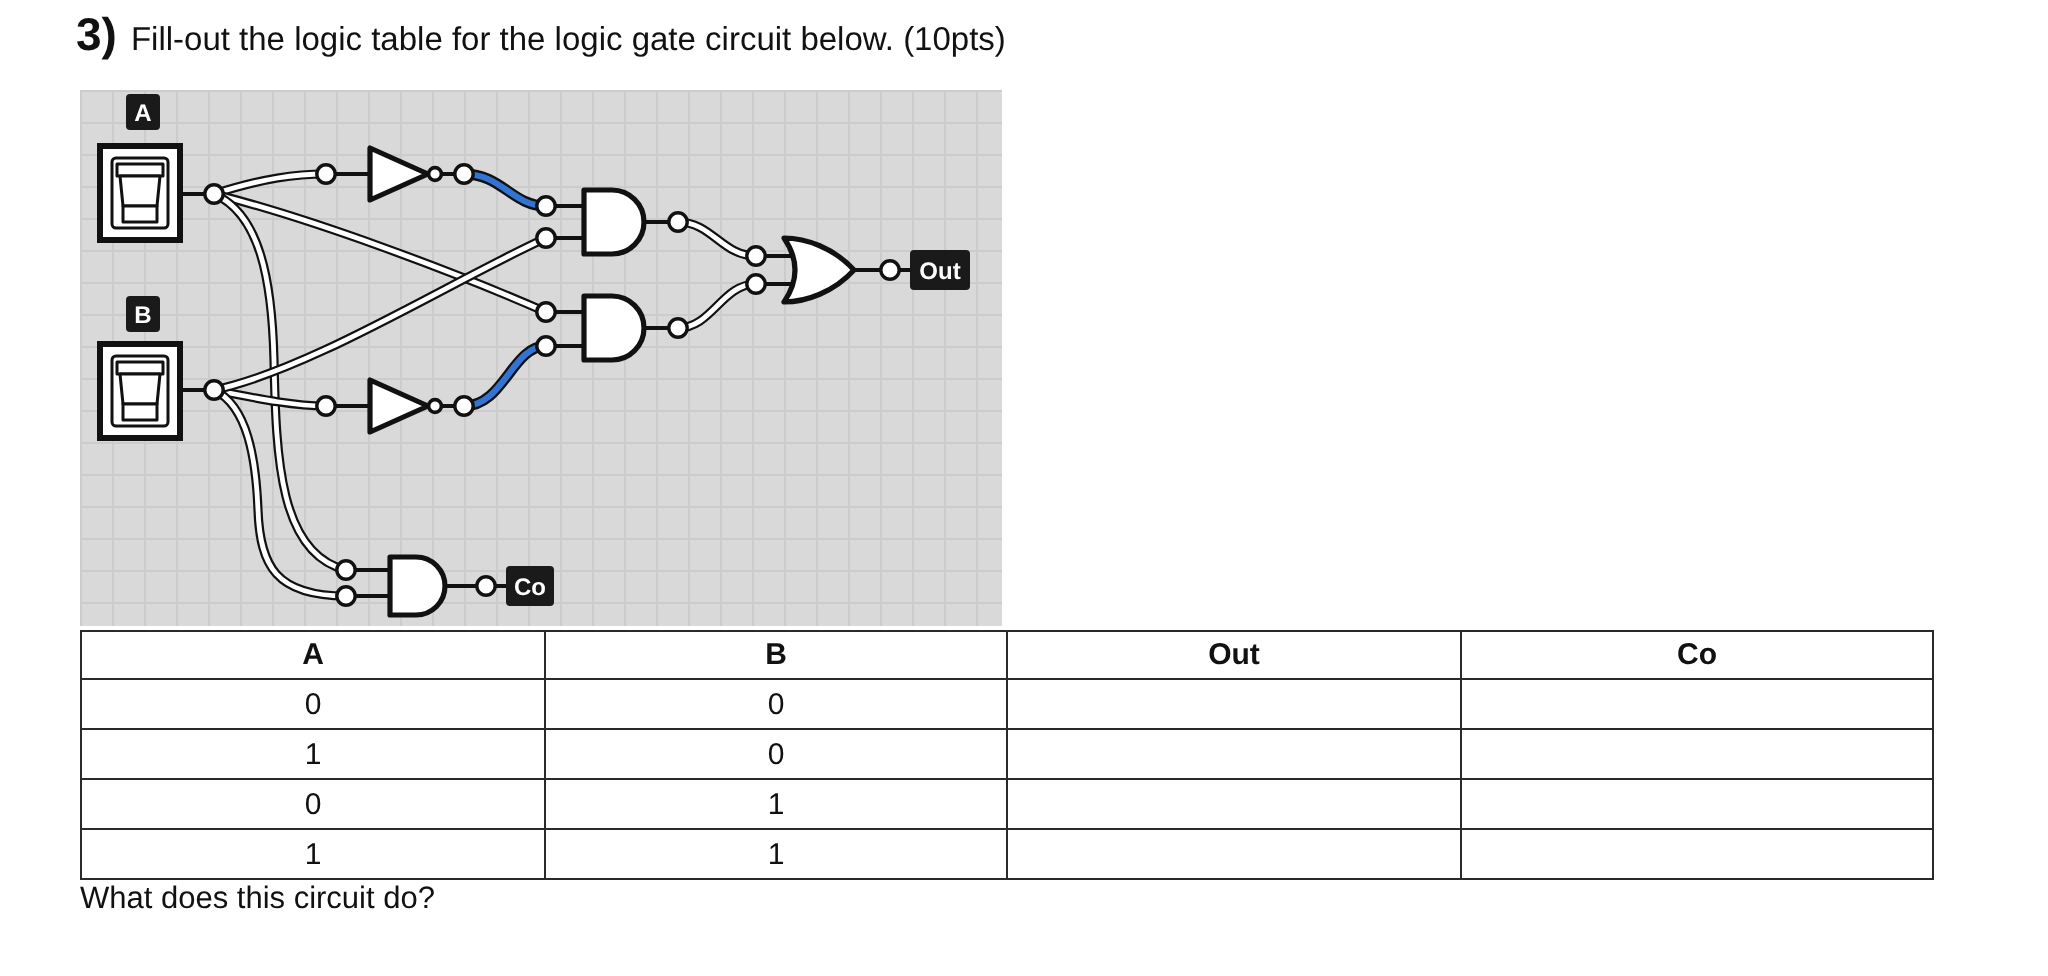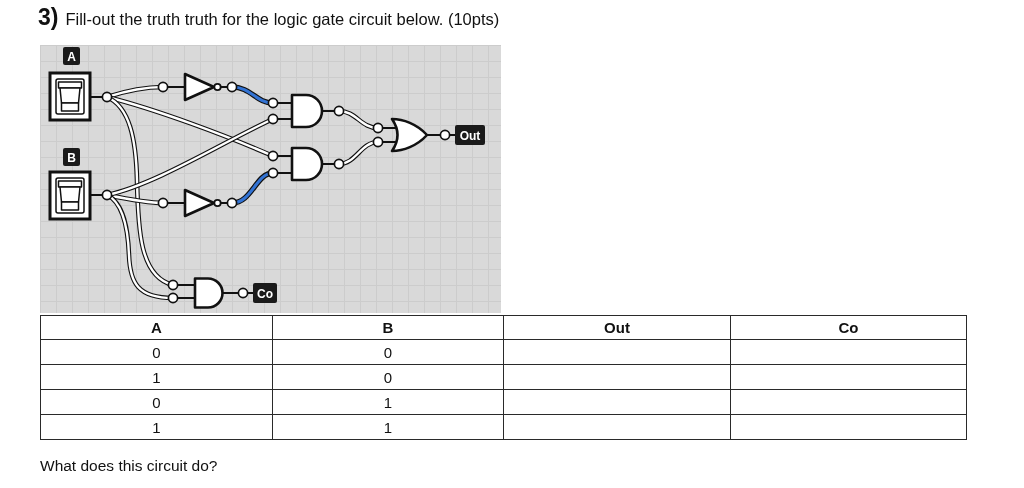--- a/index.html
+++ b/index.html
@@ -32,30 +32,30 @@
   svg .lbl { font-family:"Liberation Sans", sans-serif; font-size:12px; font-weight:bold;
              fill:#fff; text-anchor:middle; dominant-baseline:central; }
 
   table.truth { position:absolute; left:40px; top:315px; width:926px;
                 border-collapse:collapse; table-layout:fixed; }
   table.truth th, table.truth td { border:1px solid #2a2a2a; text-align:center;
                 padding:0; font-size:15px; vertical-align:middle; }
   table.truth th { height:23px; font-weight:bold; }
   table.truth td { height:24px; }
 
-  .question { position:absolute; left:40px; top:441px; font-size:15.5px;margin-top:16px; }
+  .question { position:absolute; left:40px; top:441px; font-size:15.5px; }
 </style>
 </head>
 <body>
 
 <div class="page">
 
   <div class="title-row">
     <span class="q-num">3)</span>
-    <span class="q-text">Fill-out the truth truth for the logic gate circuit below. (10pts)</span>
+    <span class="q-text">Fill-out the logic table for the logic gate circuit below. (10pts)</span>
   </div>
 
   <div class="canvas">
     <svg width="461" height="268" viewBox="0 0 461 268">
 
       <g>
         <path class="wire-outline" d="M67,52 C92,44 108,42 123,42"></path>
         <path class="wire-core" d="M67,52 C92,44 108,42 123,42"></path>
       </g>
       <g>

